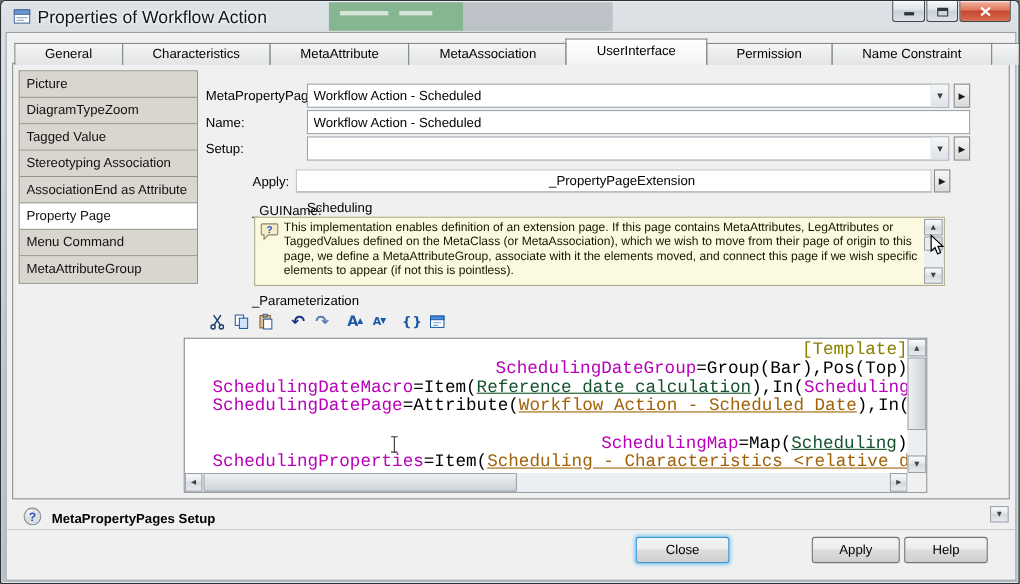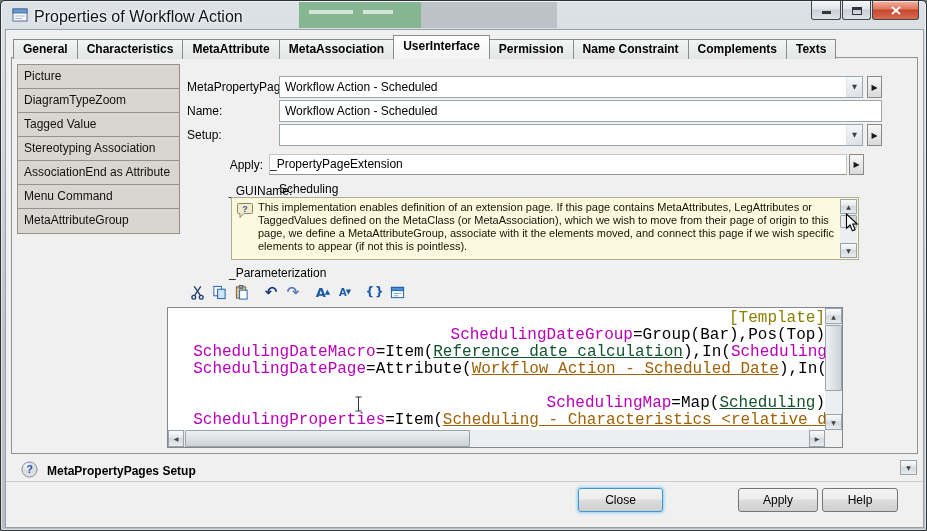--- a/index.html
+++ b/index.html
@@ -16,21 +16,21 @@
   .title-text { position:absolute; left:33px; top:7px; font-size:16px; color:#101418; text-shadow:0 0 4px #fff,0 0 2px #fff; white-space:nowrap; }
   .cap { position:absolute; top:0; height:19px; border:1px solid #40474e; border-top:none; border-radius:0 0 3px 3px; display:flex; align-items:center; justify-content:center; box-shadow:inset 0 1px 0 rgba(255,255,255,.6); }
   .cap-min { left:810px; width:30px; background:linear-gradient(#f6f8fa,#dfe4e9 45%,#c9d0d7 50%,#dee3e8); }
   .cap-max { left:841px; width:29px; background:linear-gradient(#f6f8fa,#dfe4e9 45%,#c9d0d7 50%,#dee3e8); }
   .cap-close { left:871px; width:47px; background:linear-gradient(#f4b3a2,#e0775c 45%,#c5472e 50%,#d96b4e); }
   .min-glyph { width:9px; height:3px; background:#30363c; margin-top:5px; }
   .max-glyph { width:10px; height:8px; border:1px solid #30363c; border-top:3px solid #30363c; margin-top:1px; background:transparent; }
 
   
   .tabstrip { position:absolute; left:12px; top:35px; height:23px; display:flex; align-items:flex-end; z-index:5; }
-  .tab { height:20px; line-height:19px; padding:0 9px; background:linear-gradient(#f4f5f5,#e2e4e5); border:1px solid #898c8c; border-bottom:none; margin-right:-1px; white-space:nowrap; cursor:default;font-weight:bold; }
+  .tab { height:20px; line-height:19px; padding:0 27px; background:linear-gradient(#f4f5f5,#e2e4e5); border:1px solid #898c8c; border-bottom:none; margin-right:-1px; white-space:nowrap; cursor:default; }
   .tab.active { height:24px; line-height:21px; background:linear-gradient(#ffffff,#f3f3f3); position:relative; z-index:6; }
   .tabpage { position:absolute; left:10px; top:56px; width:907px; height:397px; background:#f0f0f0; border:1px solid #8e9092; }
 
   
   .sidebar { position:absolute; left:16px; top:63px; width:163px; border:1px solid #95928b; z-index:2; background:#d9d6cf; }
   .side-item { height:24px; line-height:23px; padding-left:6px; background:#d9d6cf; border-bottom:1px solid #95928b; color:#111; cursor:default; white-space:nowrap; overflow:hidden; }
   .side-item:last-child { border-bottom:none; }
   .side-item.selected { background:#ffffff; }
 
   
@@ -127,20 +127,21 @@
   </div>
 
   <div class="tabpage"></div>
 
   <div class="sidebar">
     <div class="side-item">Picture</div>
     <div class="side-item">DiagramTypeZoom</div>
     <div class="side-item">Tagged Value</div>
     <div class="side-item">Stereotyping Association</div>
     <div class="side-item">AssociationEnd as Attribute</div>
+    <div class="side-item selected">Property Page</div>
     <div class="side-item">Menu Command</div>
     <div class="side-item">MetaAttributeGroup</div>
   </div>
 
   <div class="lbl" style="left:186px;top:79px;">MetaPropertyPage:</div>
   <div class="combo" style="left:278px;top:75px;width:584px;height:22px;">
     <div class="val">Workflow Action - Scheduled</div>
     <div class="arrow">▼</div>
   </div>
   <div class="jumpbtn" style="left:866px;top:75px;width:15px;height:22px;">
@@ -153,21 +154,21 @@
   <div class="lbl" style="left:186px;top:127px;">Setup:</div>
   <div class="combo" style="left:278px;top:123px;width:584px;height:22px;">
     <div class="val"></div>
     <div class="arrow">▼</div>
   </div>
   <div class="jumpbtn" style="left:866px;top:123px;width:15px;height:22px;">
       <span>▶</span>
     </div>
 
   <div class="lbl" style="left:180px;top:157px;width:82px;text-align:right;">Apply:</div>
-  <div class="flatfield" style="left:268px;top:153px;width:578px;height:21px;background:#fff;border:1px solid #c8c5be;border-bottom-color:#98958e;padding-left:0;line-height:19px;">
+  <div class="flatfield" style="left:268px;top:153px;width:578px;height:21px;background:#fff;border:1px solid #c8c5be;border-bottom-color:#98958e;padding-left:15px;line-height:19px;text-align:center;">
     <span>_PropertyPageExtension</span>
   </div>
   <div class="jumpbtn" style="left:848px;top:153px;width:15px;height:21px;">
       <span>▶</span>
     </div>
 
   <div class="lbl" style="left:228px;top:183px;">_GUIName:</div>
   <div class="flatfield" style="left:268px;top:179px;width:578px;height:20px;border-bottom:1px solid #989590;padding-left:10px;line-height:18px;">
     <span>Scheduling</span>
   </div>

